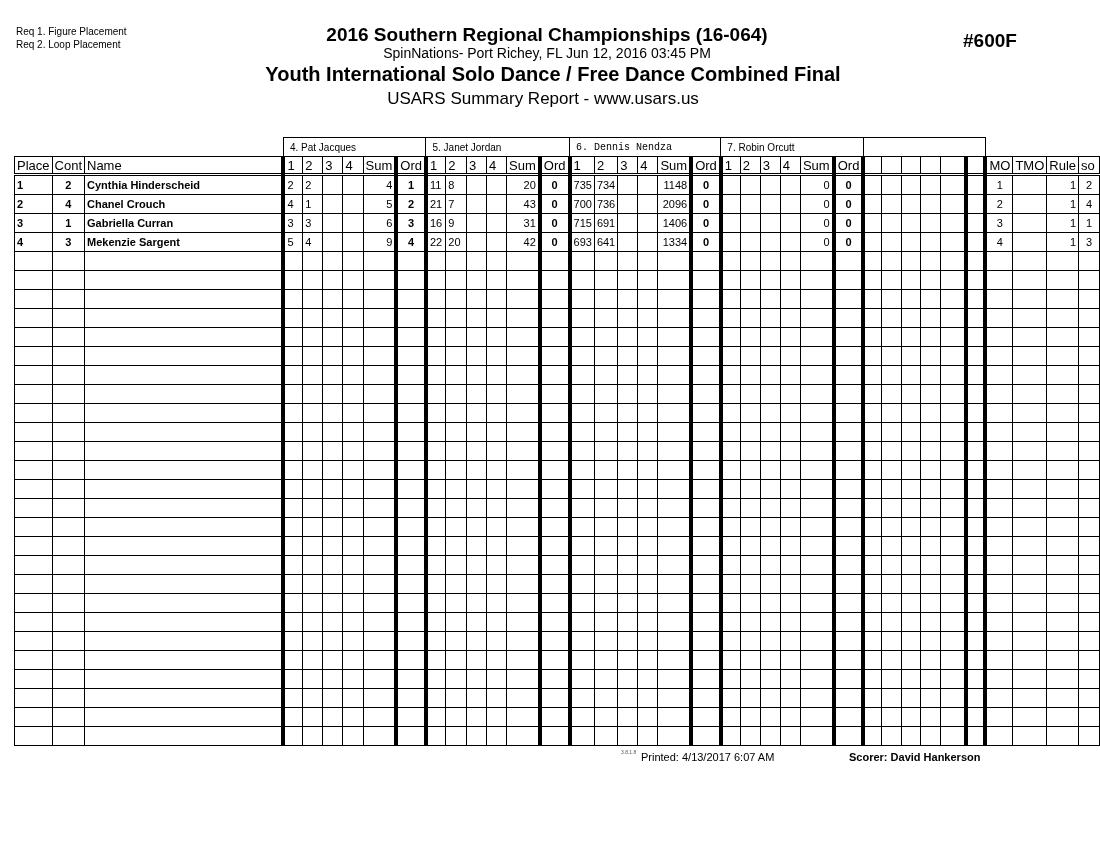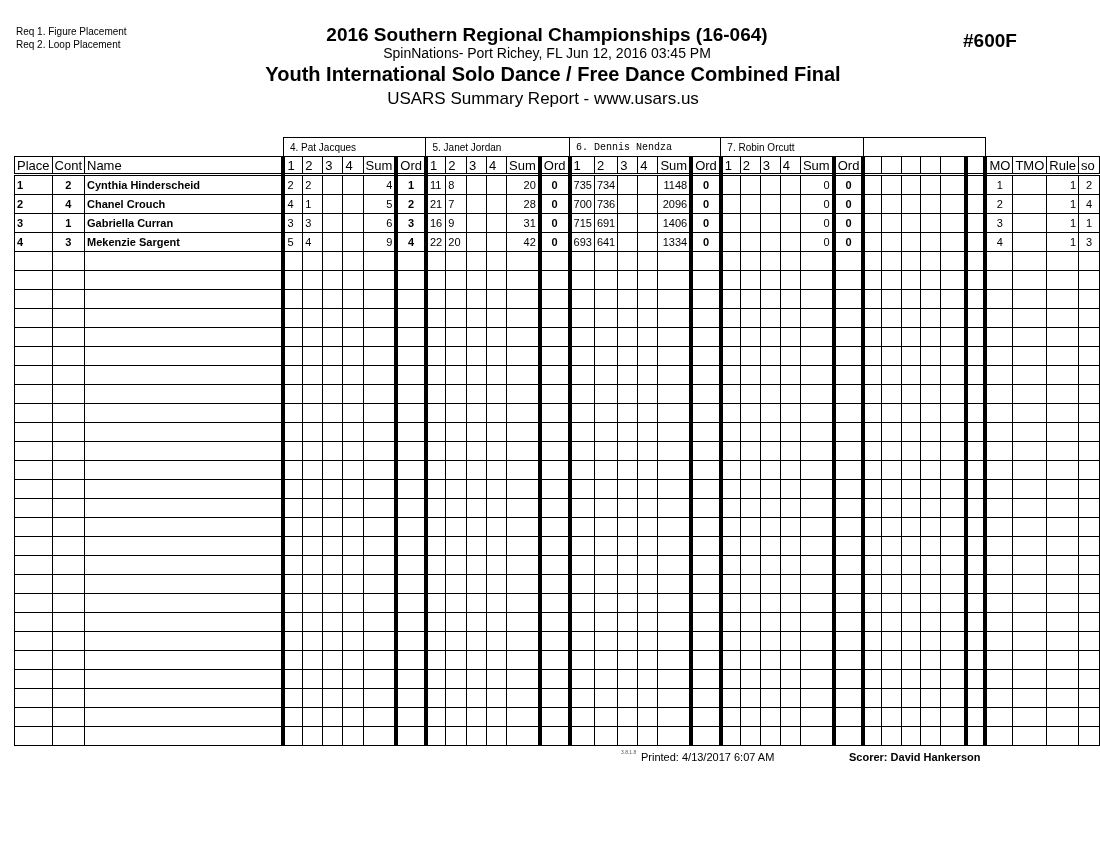--- a/index.html
+++ b/index.html
@@ -175,21 +175,21 @@
         <td class="tl">4</td>
         <td>1</td>
         <td></td>
         <td></td>
         <td class="r">5</td>
         <td class="tl ord">2</td>
         <td class="tl">21</td>
         <td>7</td>
         <td></td>
         <td></td>
-        <td class="r">28</td>
+        <td class="r">43</td>
         <td class="tl ord">0</td>
         <td class="tl">700</td>
         <td>736</td>
         <td></td>
         <td></td>
         <td class="r">2096</td>
         <td class="tl ord">0</td>
         <td class="tl"></td>
         <td></td>
         <td></td>

